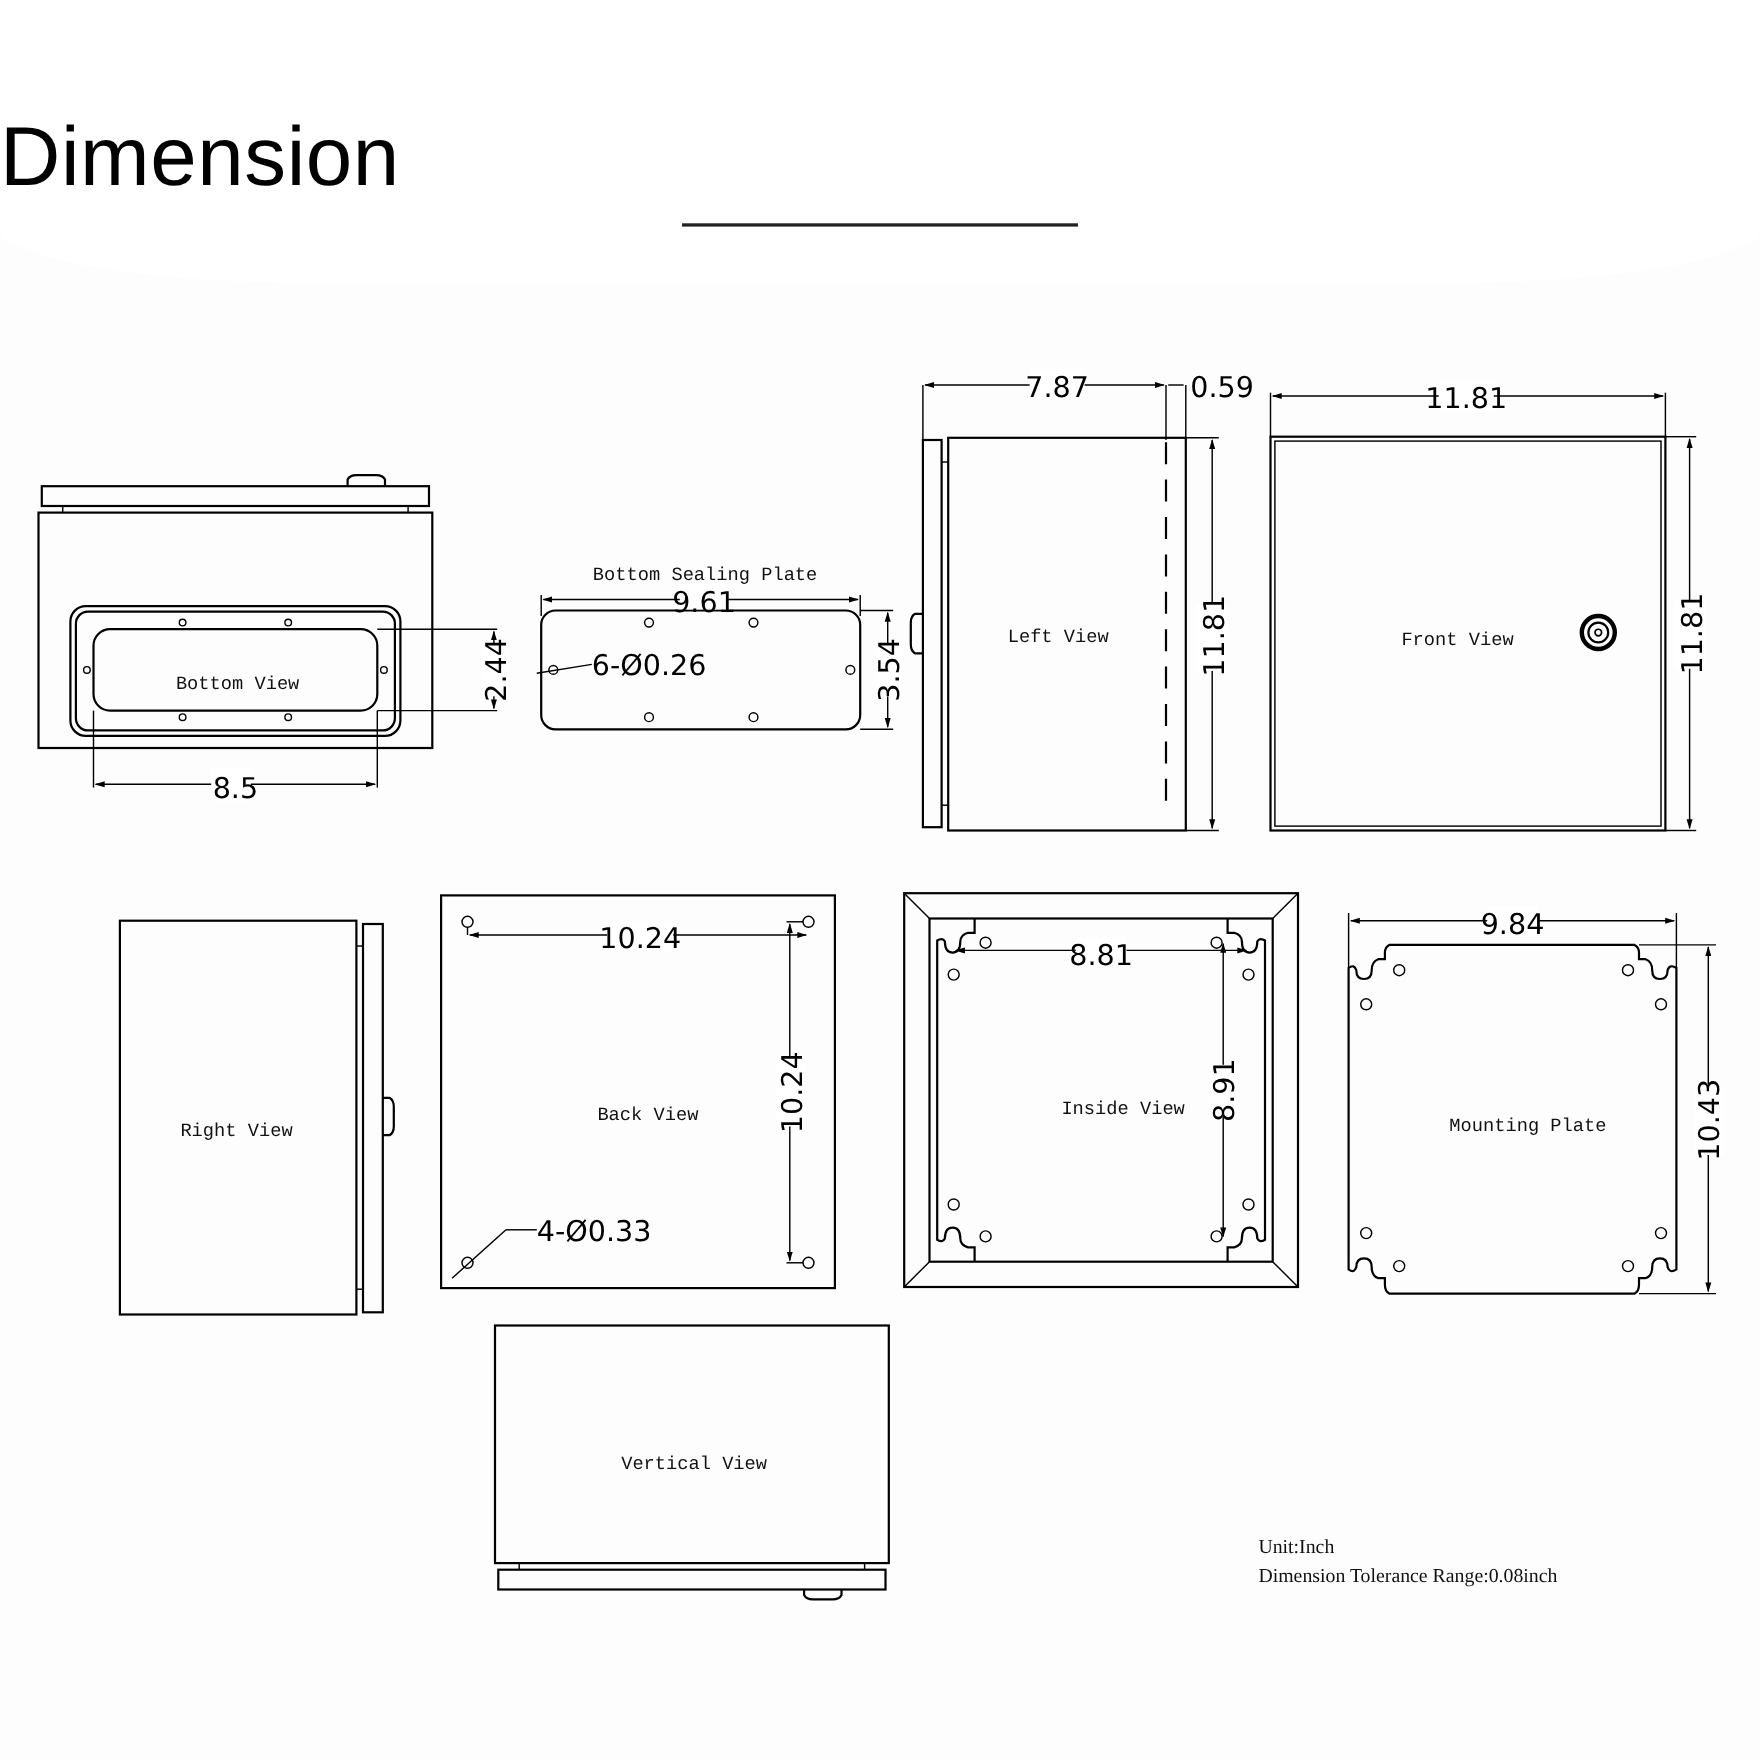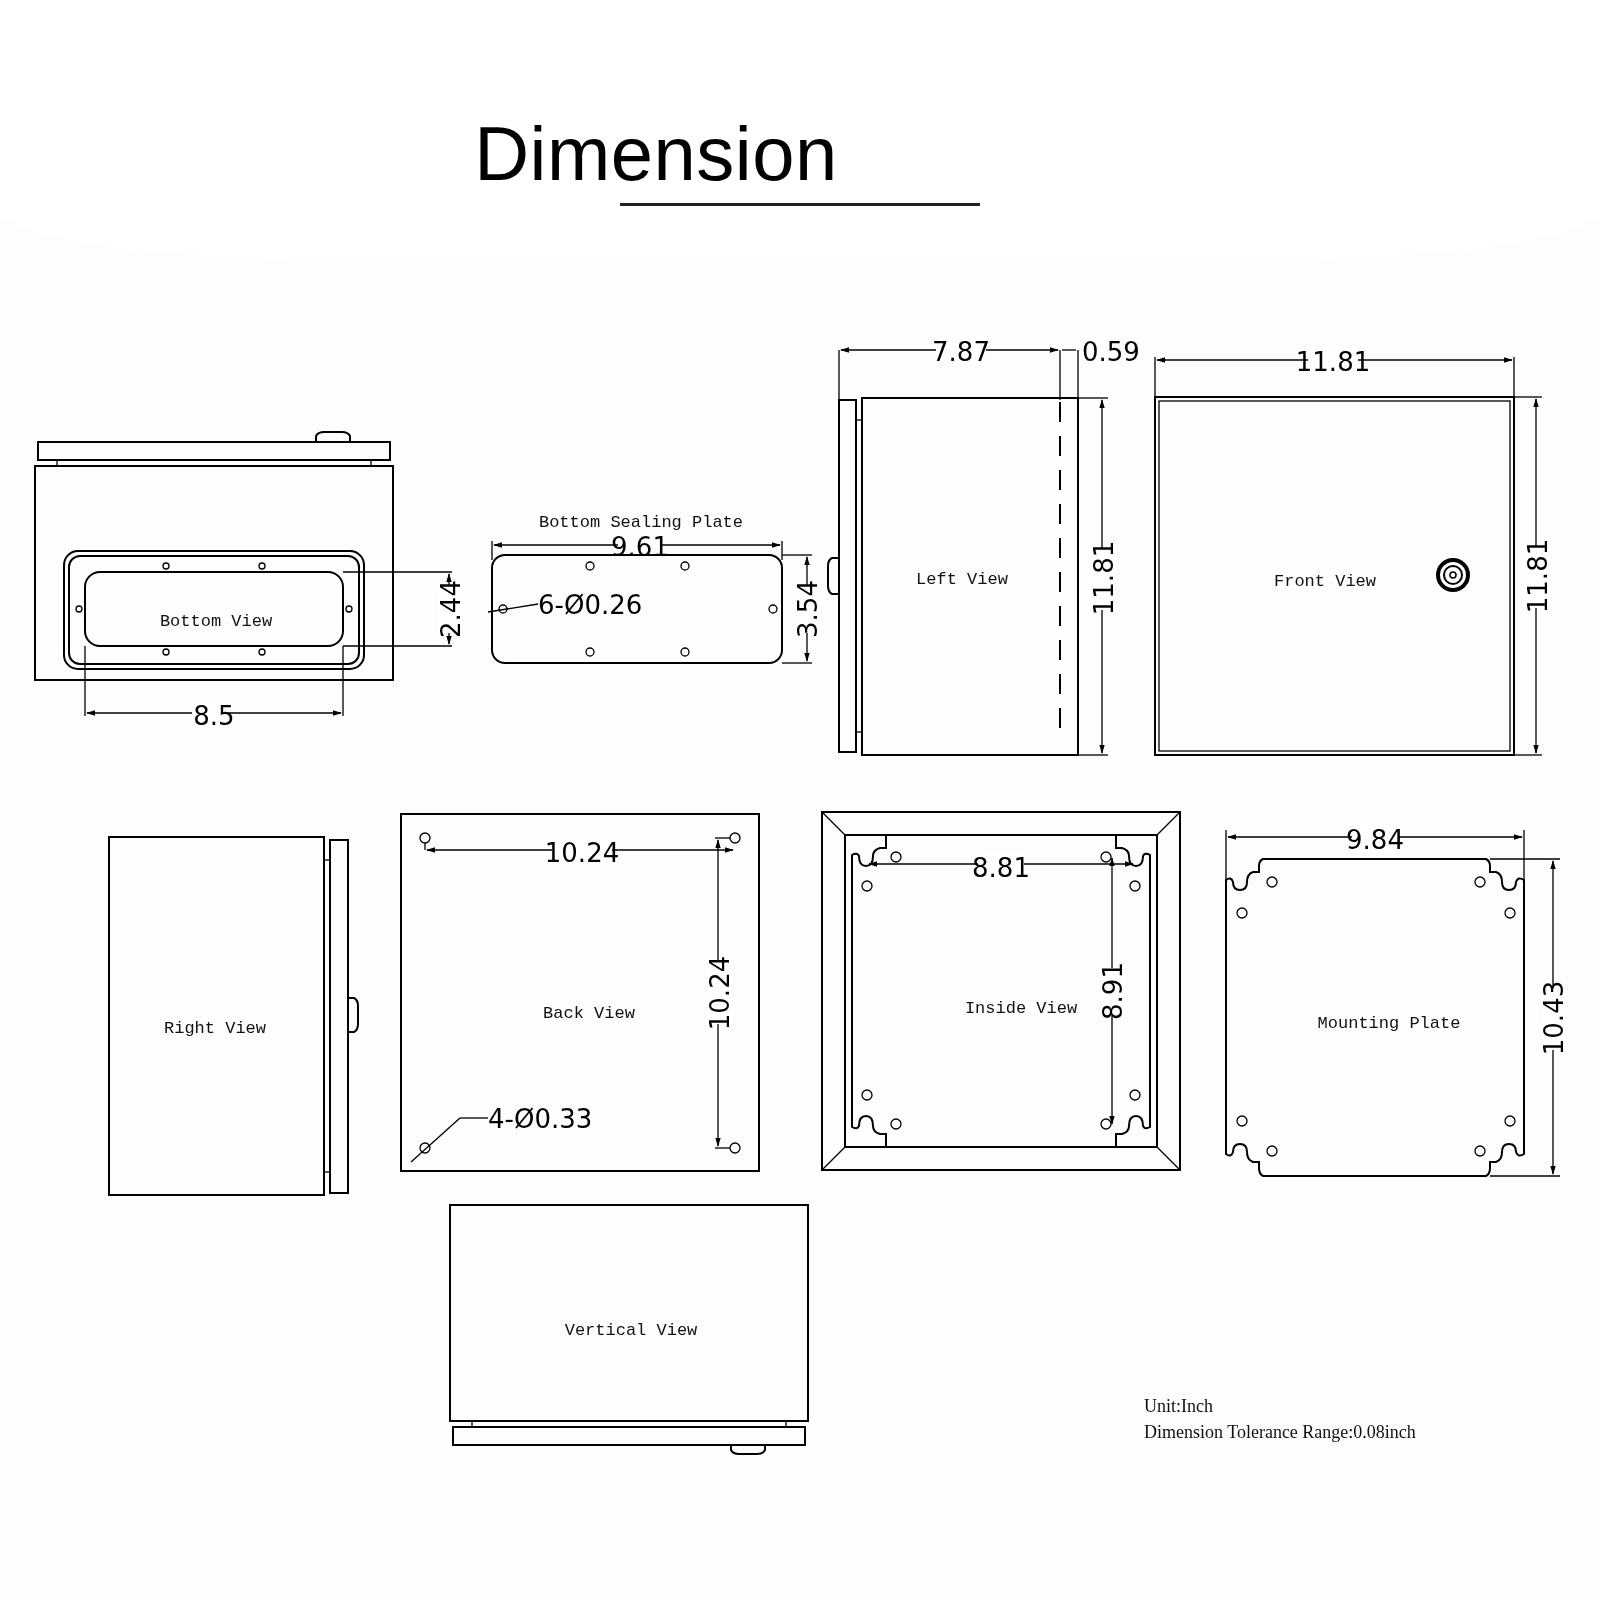--- a/index.html
+++ b/index.html
@@ -1,18 +1,18 @@
 <!DOCTYPE html>
 <html><head>
 <meta charset="utf-8">
 <style>
   html, body { margin: 0; padding: 0; background: #ffffff; }
   body { width: 1600px; height: 1600px; position: relative; overflow: hidden; }
   .bgband { position: absolute; left: 0; top: 0; width: 1600px; height: 1600px; }
-  .title { position: absolute; left: 0; width: 1312px; top: 110px; text-align: center;
+  .title { position: absolute; left: 0; width: 1312px; top: 99px; 
            font-family: "Liberation Sans", sans-serif; font-size: 76px; color: #000; letter-spacing: 0.5px; }
   .title-underline { position: absolute; left: 620px; top: 203px; width: 360px; height: 3px; background: #222; }
   svg.drawing { position: absolute; left: 0; top: 0; }
   .lbl { font-family: "Liberation Mono", "DejaVu Sans Mono", monospace; font-size: 17px; fill: #111; }
   .dim { font-family: "DejaVu Sans", sans-serif; font-size: 26px; fill: #000; }
   .note { font-family: "Liberation Serif", serif; font-size: 18px; fill: #111; }
   .ln { stroke: #000; stroke-width: 2; fill: none; }
   .thin { stroke: #000; stroke-width: 1.3; fill: none; }
 </style>
 </head>

